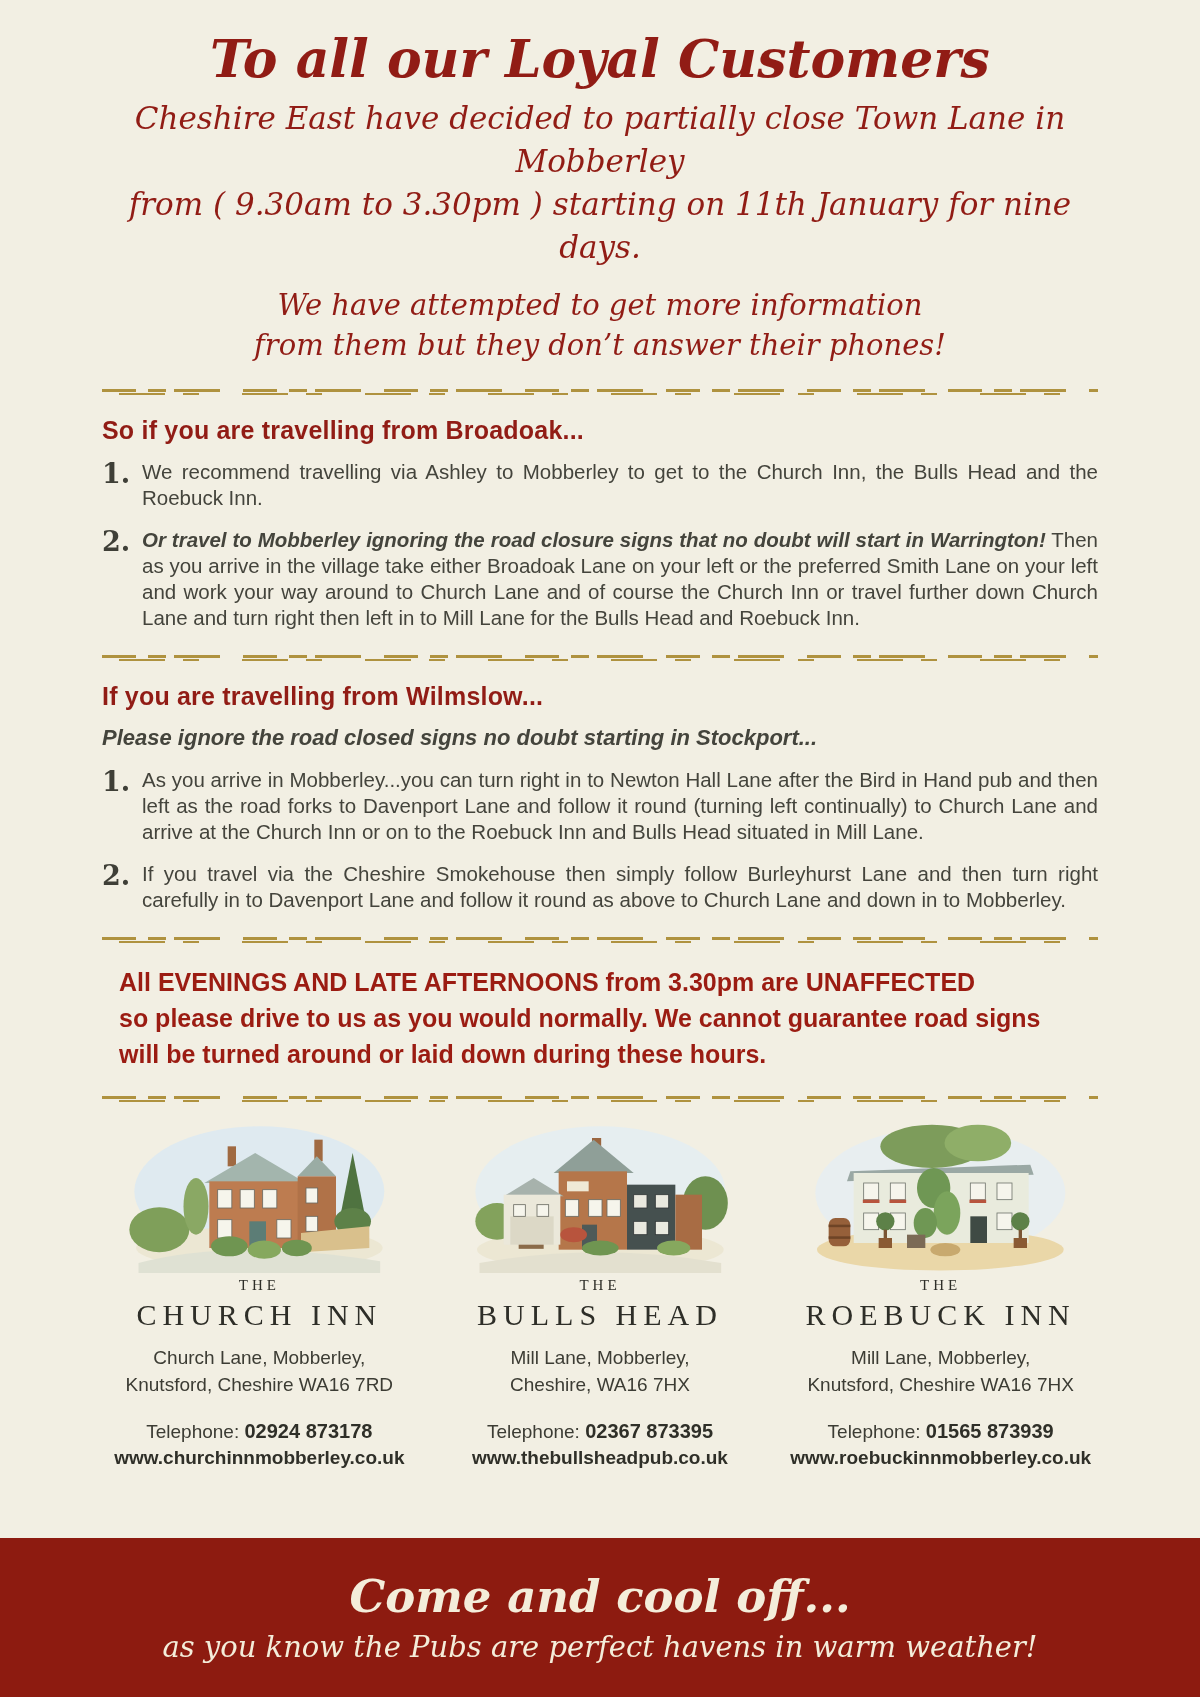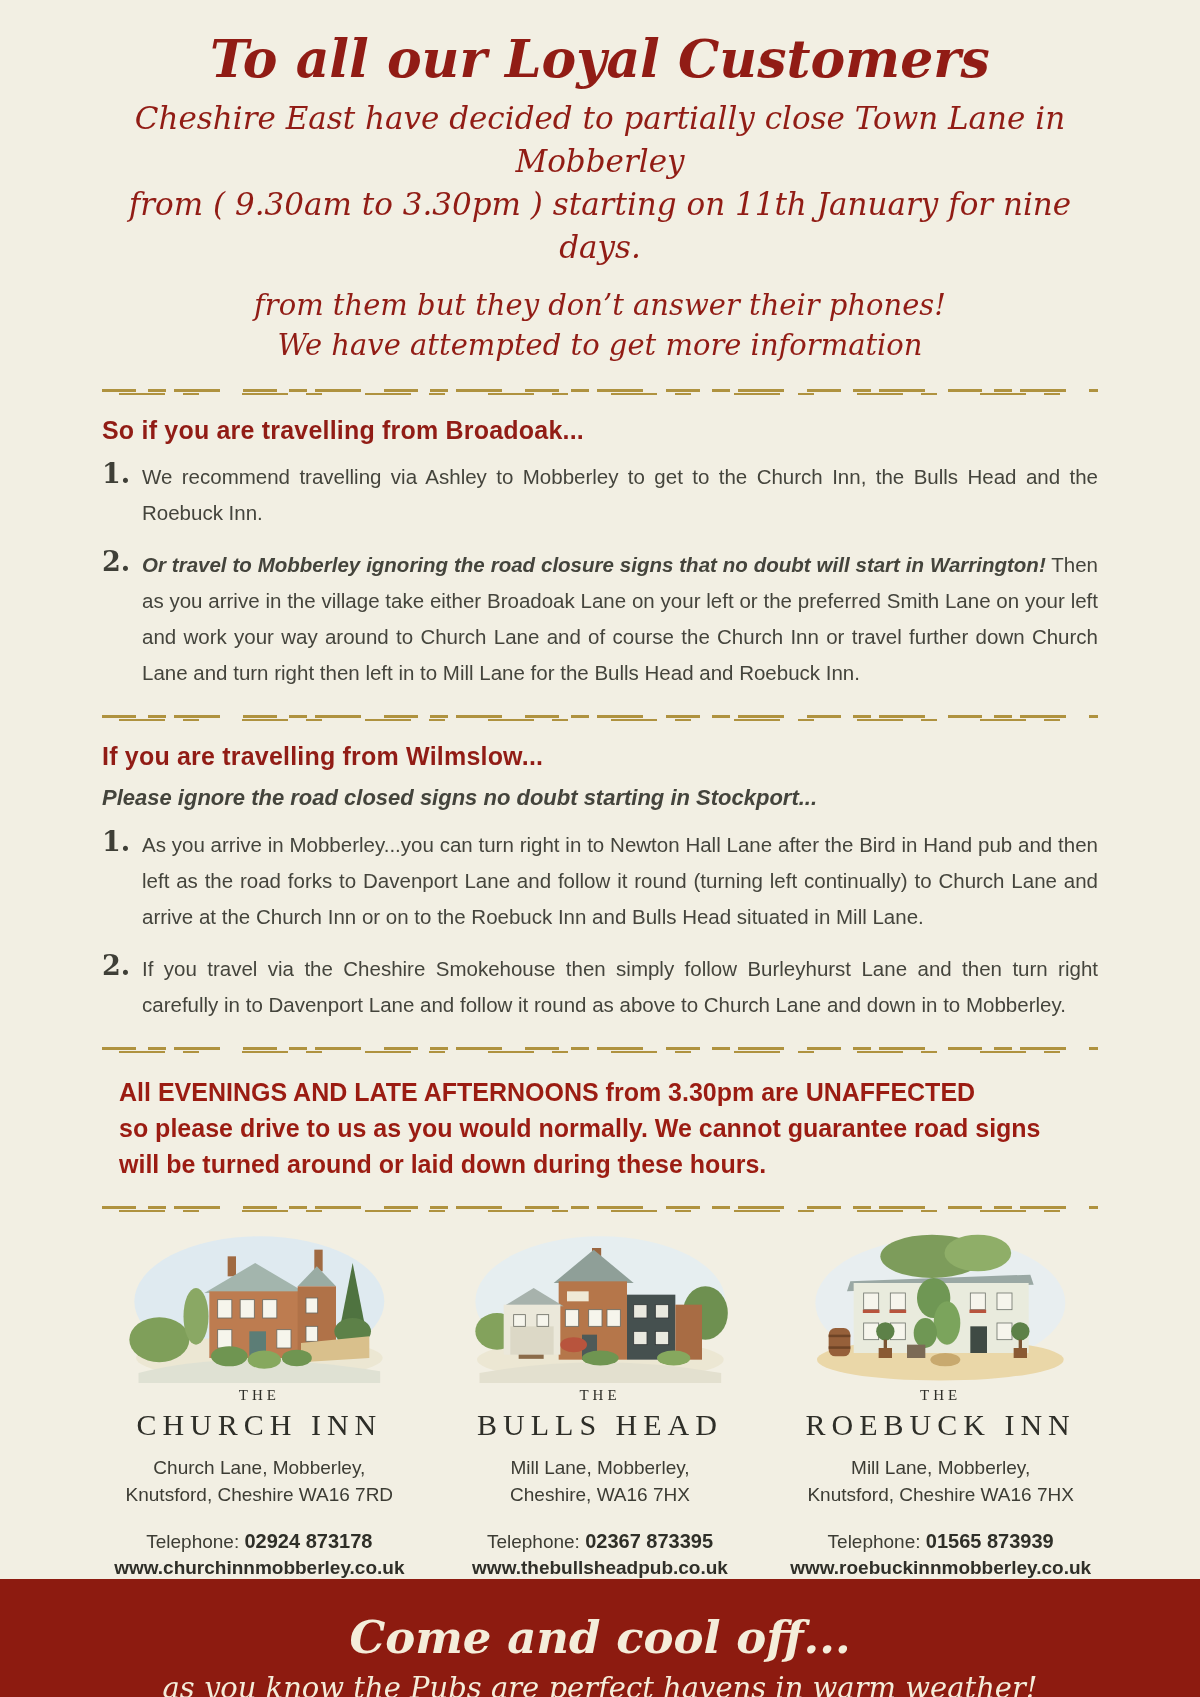--- a/index.html
+++ b/index.html
@@ -9,20 +9,21 @@
     background: #f2efe3;
     font-family: "Liberation Sans", sans-serif;
   }
   .page {
     width: 1200px;
     height: 1697px;
     background: #f2efe3;
     display: flex;
     flex-direction: column;
     overflow: hidden;
+    gap: 9px;
   }
   .content {
     flex: 1 1 auto;
     padding: 30px 102px 0 102px;
   }
 
   
   .hdr { text-align: center; }
   .script-title {
     font-family: "DejaVu Serif", serif;
@@ -81,21 +82,21 @@
     font-family: "DejaVu Serif", serif;
     font-weight: bold;
     font-size: 27px;
     line-height: 30px;
     color: #3f3f37;
   }
   .list-text {
     flex: 1 1 auto;
     margin: 0;
     font-size: 20.5px;
-    line-height: 36px;
+    line-height: 26px;
     color: #44443c;
     text-align: justify;
   }
   .list-text .lead {
     font-weight: bold;
     font-style: italic;
   }
 
   
   .notice { margin: 0 0 4px 0; }
@@ -180,22 +181,22 @@
 <div class="page">
   <div class="content">
 
     <div class="hdr">
       <h1 class="script-title">To all our Loyal Customers</h1>
       <div class="intro-group-1">
         <div class="intro-line">Cheshire East have decided to partially close Town Lane in Mobberley</div>
         <div class="intro-line">from ( 9.30am to 3.30pm ) starting on 11th January for nine days.</div>
       </div>
       <div class="intro-group-2">
+        <div class="intro-line">We have attempted to get more information</div>
         <div class="intro-line">from them but they don’t answer their phones!</div>
-        <div class="intro-line">We have attempted to get more information</div>
       </div>
     </div>
 
     <div class="divider"></div>
 
     <section>
       <h2 class="sec-heading">So if you are travelling from Broadoak...</h2>
       <div class="list-item">
         <span class="list-num">1.</span>
         <p class="list-text"><span>We recommend travelling via Ashley to Mobberley to get to the Church Inn, the Bulls Head and the Roebuck Inn.</span></p>

